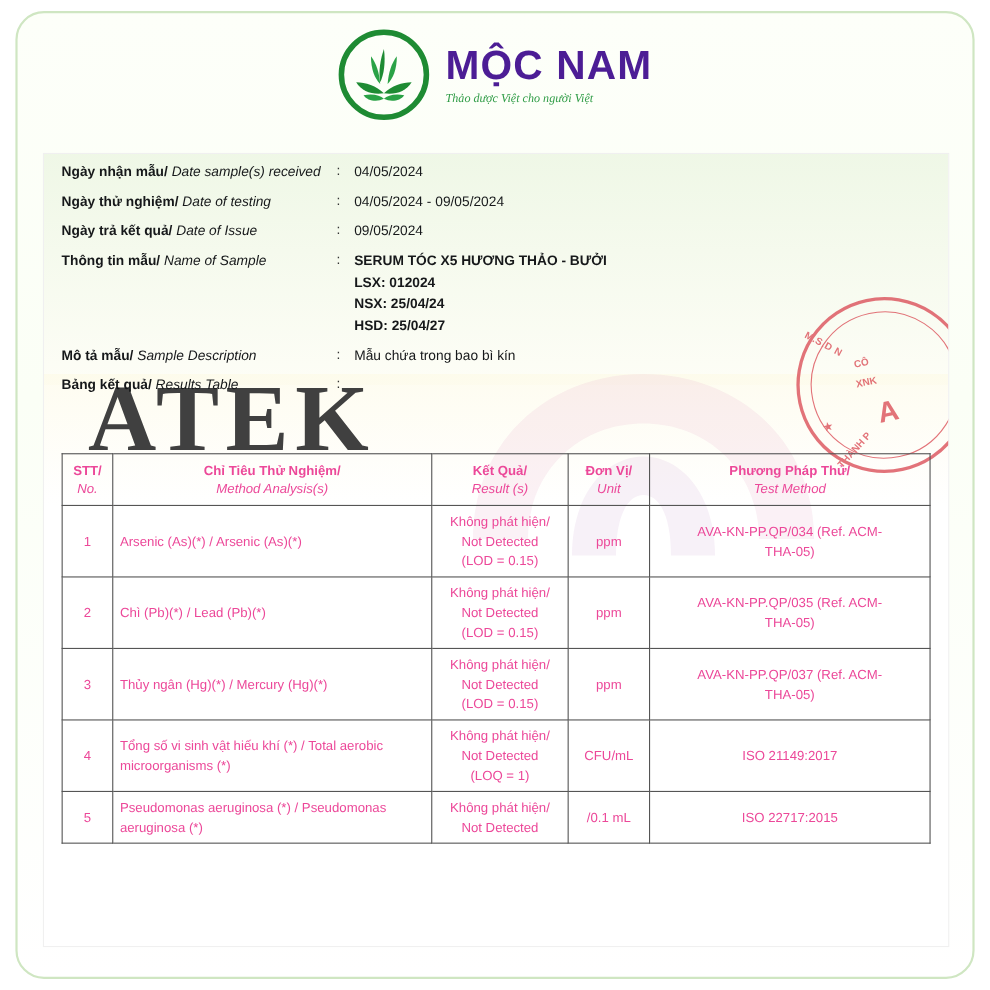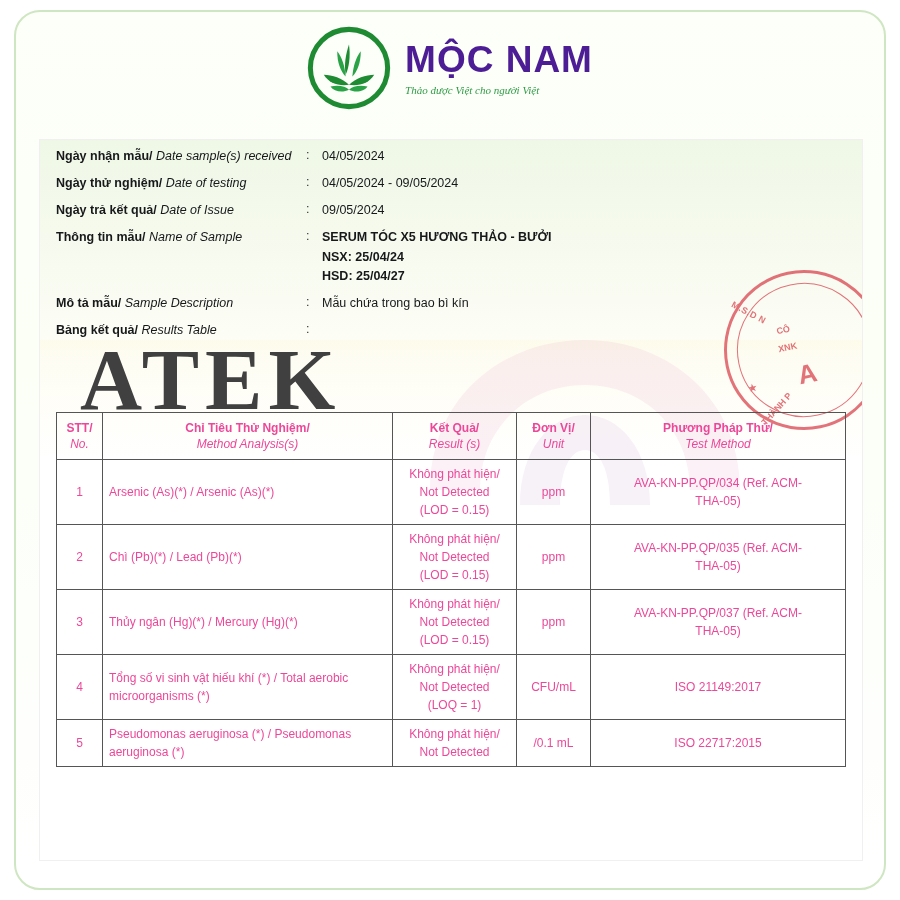--- a/index.html
+++ b/index.html
@@ -271,20 +271,21 @@
       </div>
 
       <div class="mrow">
         <div class="mlabel">
           <b>Thông tin mẫu/</b>
           <i>Name of Sample</i>
         </div>
         <div class="mcolon">:</div>
         <div class="mvalue strong">
           <span>SERUM TÓC X5 HƯƠNG THẢO - BƯỞI</span>
+          <span class="sub">LSX: 012024</span>
           <span class="sub">NSX: 25/04/24</span>
           <span class="sub">HSD: 25/04/27</span>
         </div>
       </div>
 
       <div class="mrow">
         <div class="mlabel">
           <b>Mô tả mẫu/</b>
           <i>Sample Description</i>
         </div>

